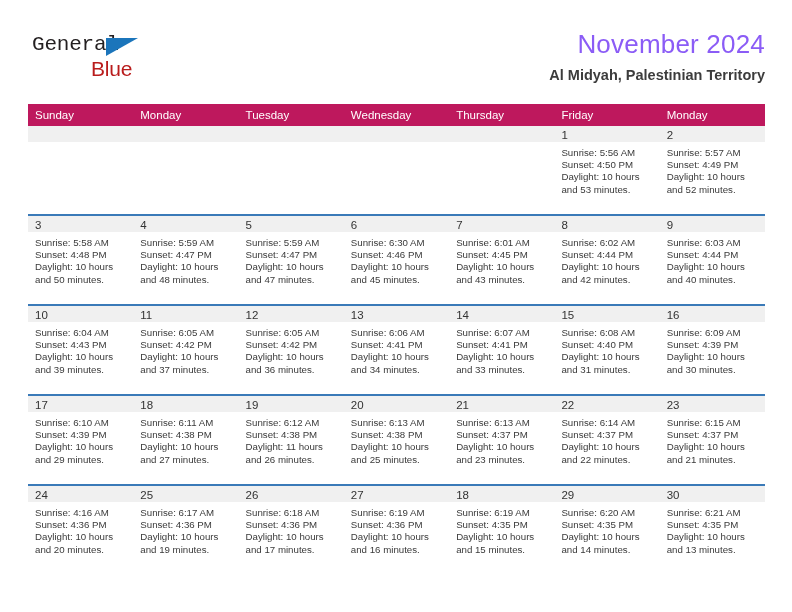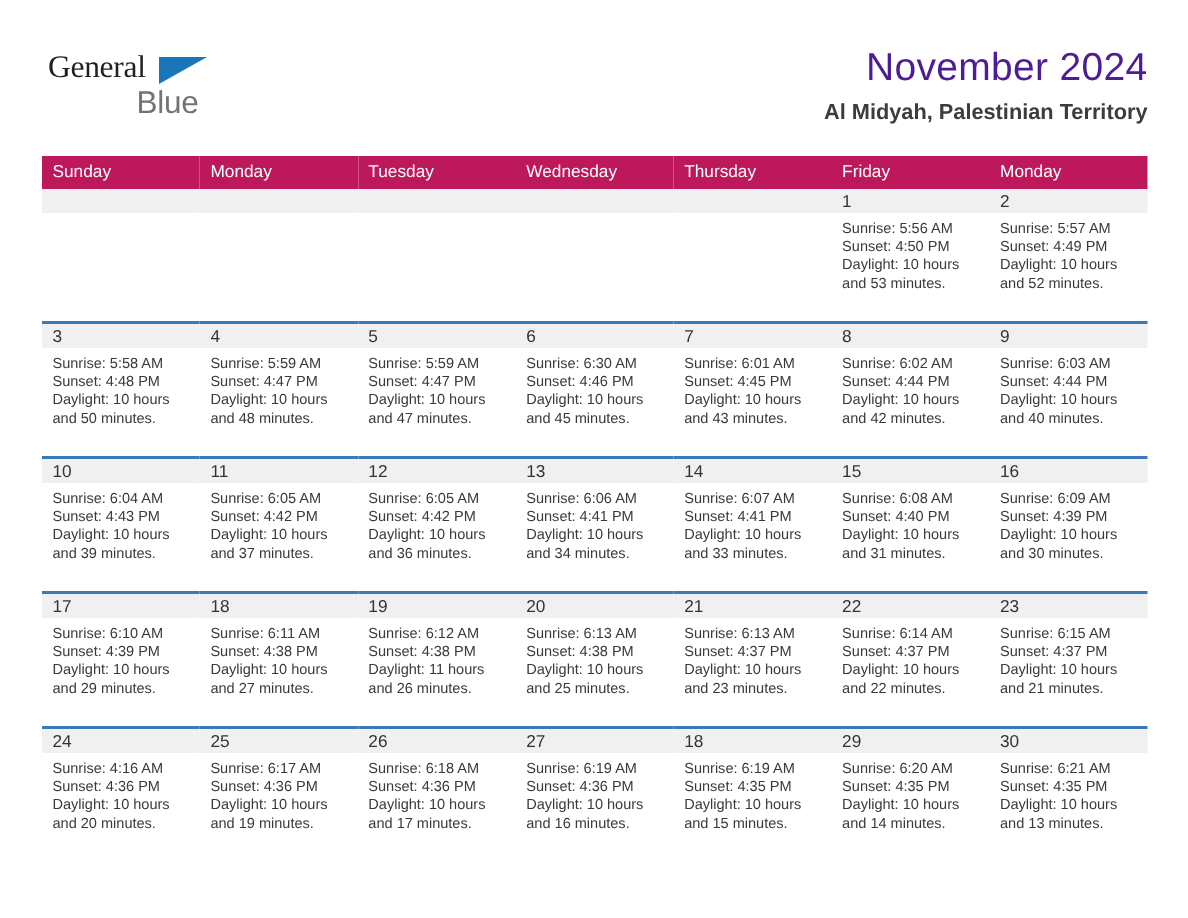--- a/index.html
+++ b/index.html
@@ -38,49 +38,49 @@
     width: 140px;
     height: 52px;
     line-height: 1;
   }
   .logo-row1 {
     position: relative;
     display: block;
     font-size: 21px;
     letter-spacing: -0.2px;
     color: #231f20;
-    font-family: Liberation Serif, serif;
+    font-family: Liberation Mono, monospace;
   }
   .logo-triangle {
     position: absolute;
     left: 74px;
     top: 4px;
     width: 0;
     height: 0;
     border-left: 32px solid #1b75bb;
     border-bottom: 18px solid transparent;
   }
   .logo-row2 {
     display: block;
     margin-top: 3px;
     margin-left: 59px;
     font-size: 21px;
-    color: #737373;
+    color: #b91c1c;
     letter-spacing: -0.2px;
   }
 
   .title-block {
     position: absolute;
     right: 0;
     top: 0;
     text-align: right;
   }
   .month-title {
     font-size: 26px;
-    color: #4c1d95;
+    color: #8b5cf6;
     font-weight: normal;
     letter-spacing: 0.2px;
     line-height: 1.15;
     white-space: nowrap;
   }
   .location-title {
     margin-top: 7px;
     font-size: 14.5px;
     color: #3c3c3c;
     font-weight: bold;

